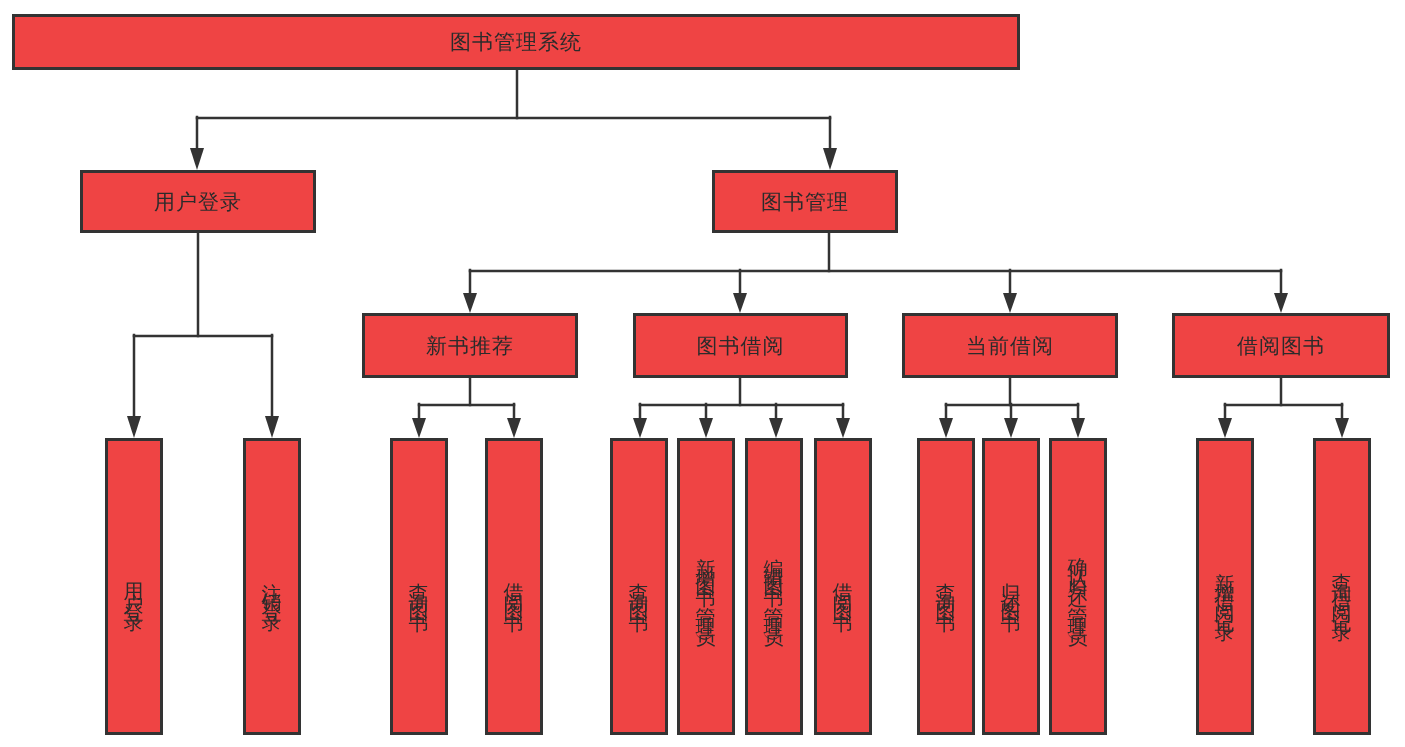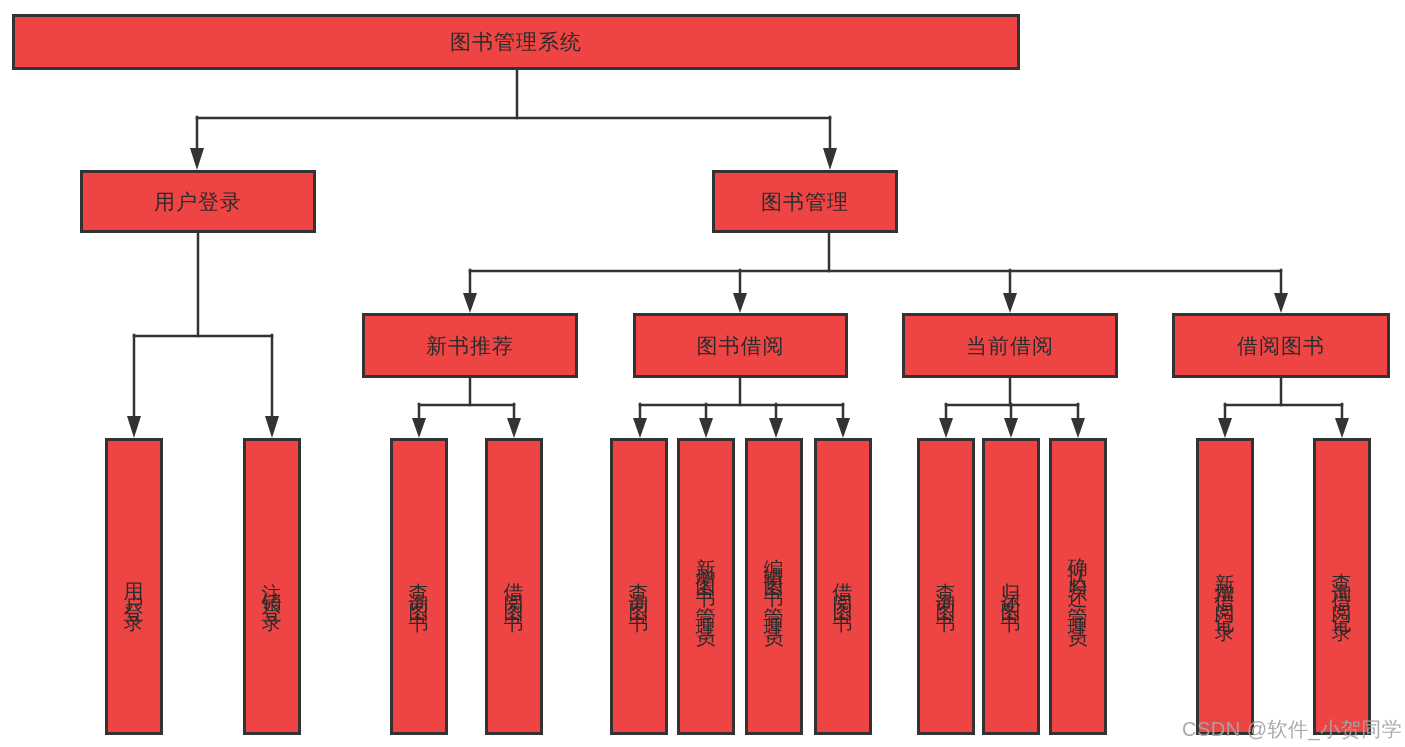--- a/index.html
+++ b/index.html
@@ -179,15 +179,14 @@
   <div class="node vbox leaf l-bb-edit">编辑图书（管理员）</div>
   <div class="node vbox leaf l-bb-b">借阅图书</div>
 
   <div class="node vbox leaf l-cb-q">查询图书</div>
   <div class="node vbox leaf l-cb-r">归还图书</div>
   <div class="node vbox leaf l-cb-c">确认归还（管理员）</div>
 
   <div class="node vbox leaf l-br-add">新增借阅记录</div>
   <div class="node vbox leaf l-br-q">查询借阅记录</div>
 
-  <div id="watermark">CSDN @软件_小贺同学</div>
 
 </div>
 
 </body></html>

